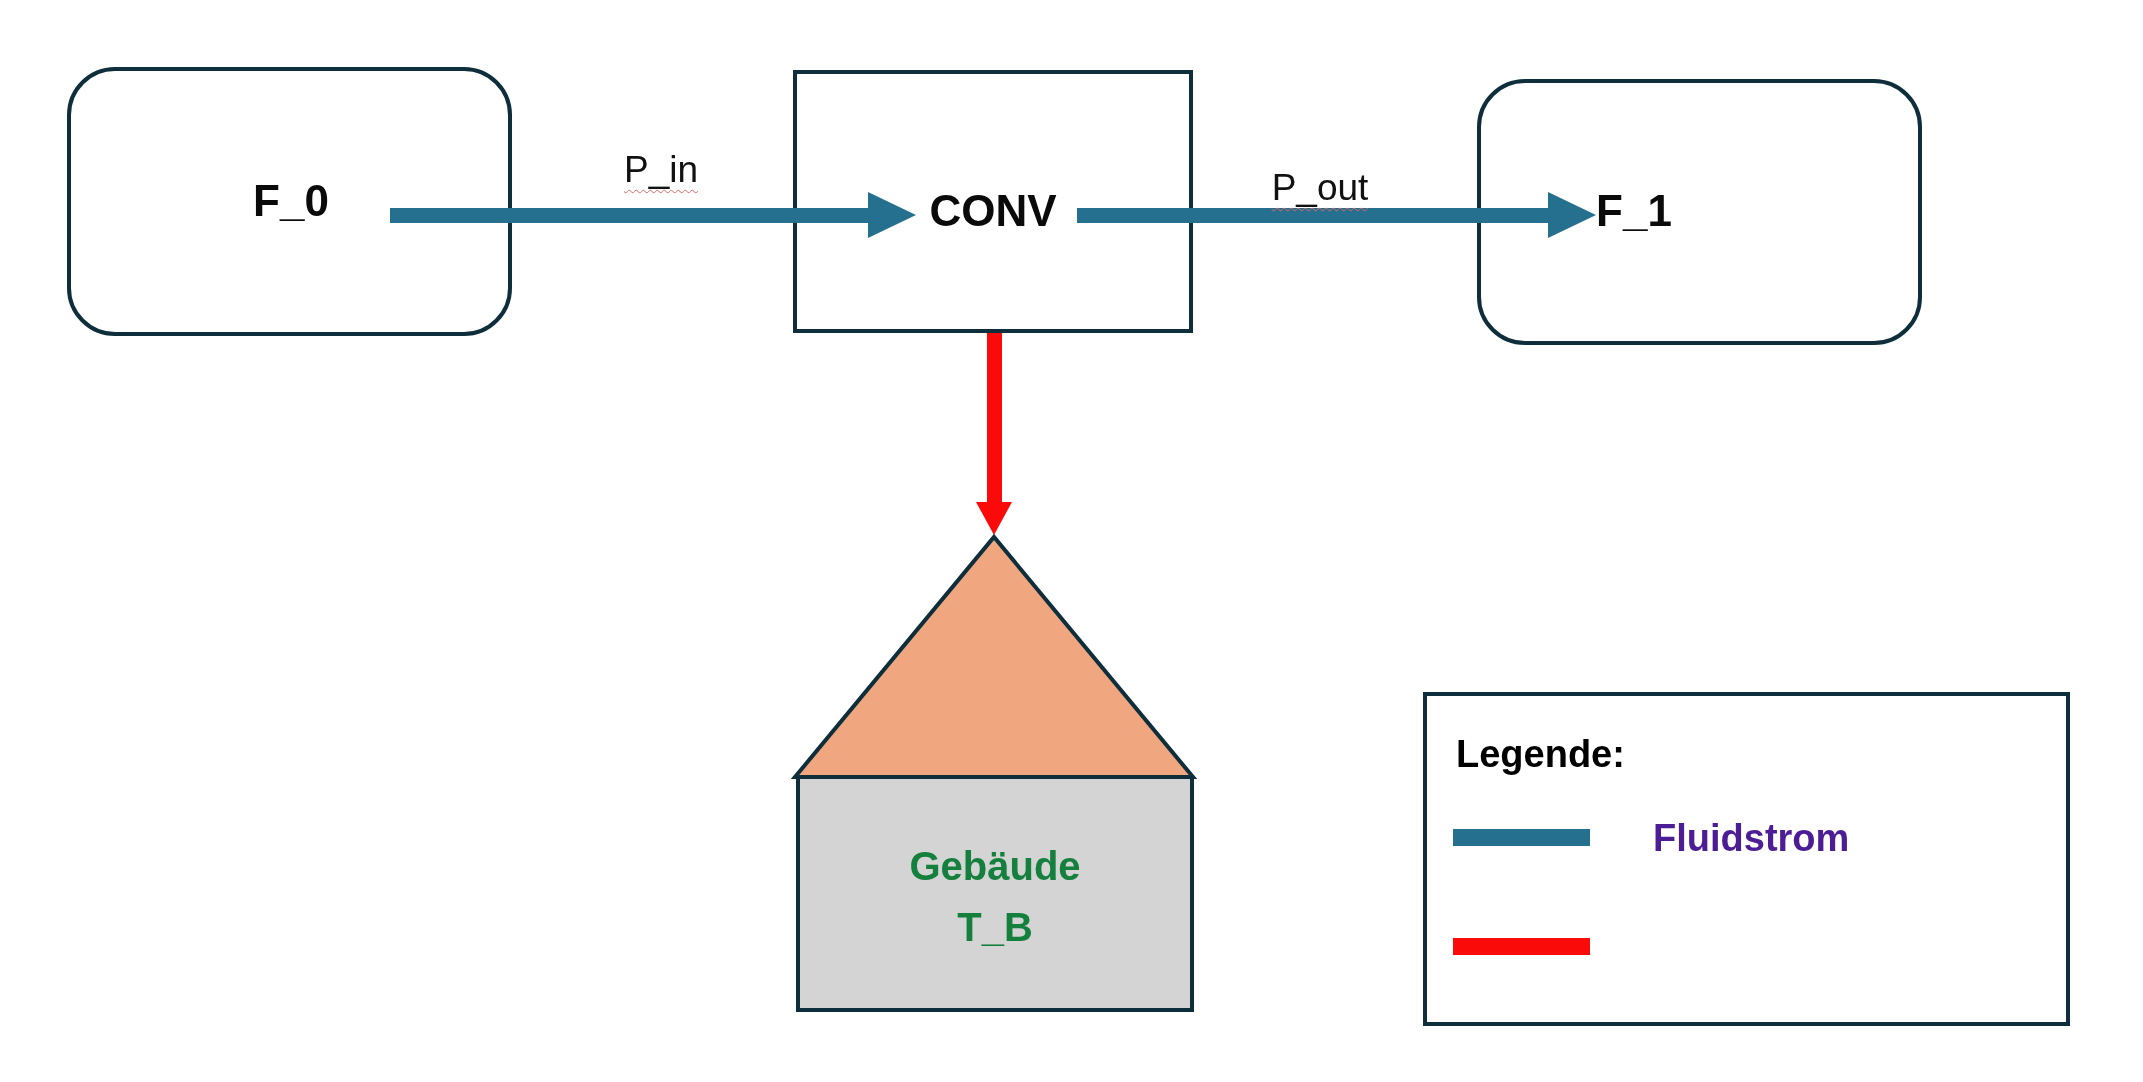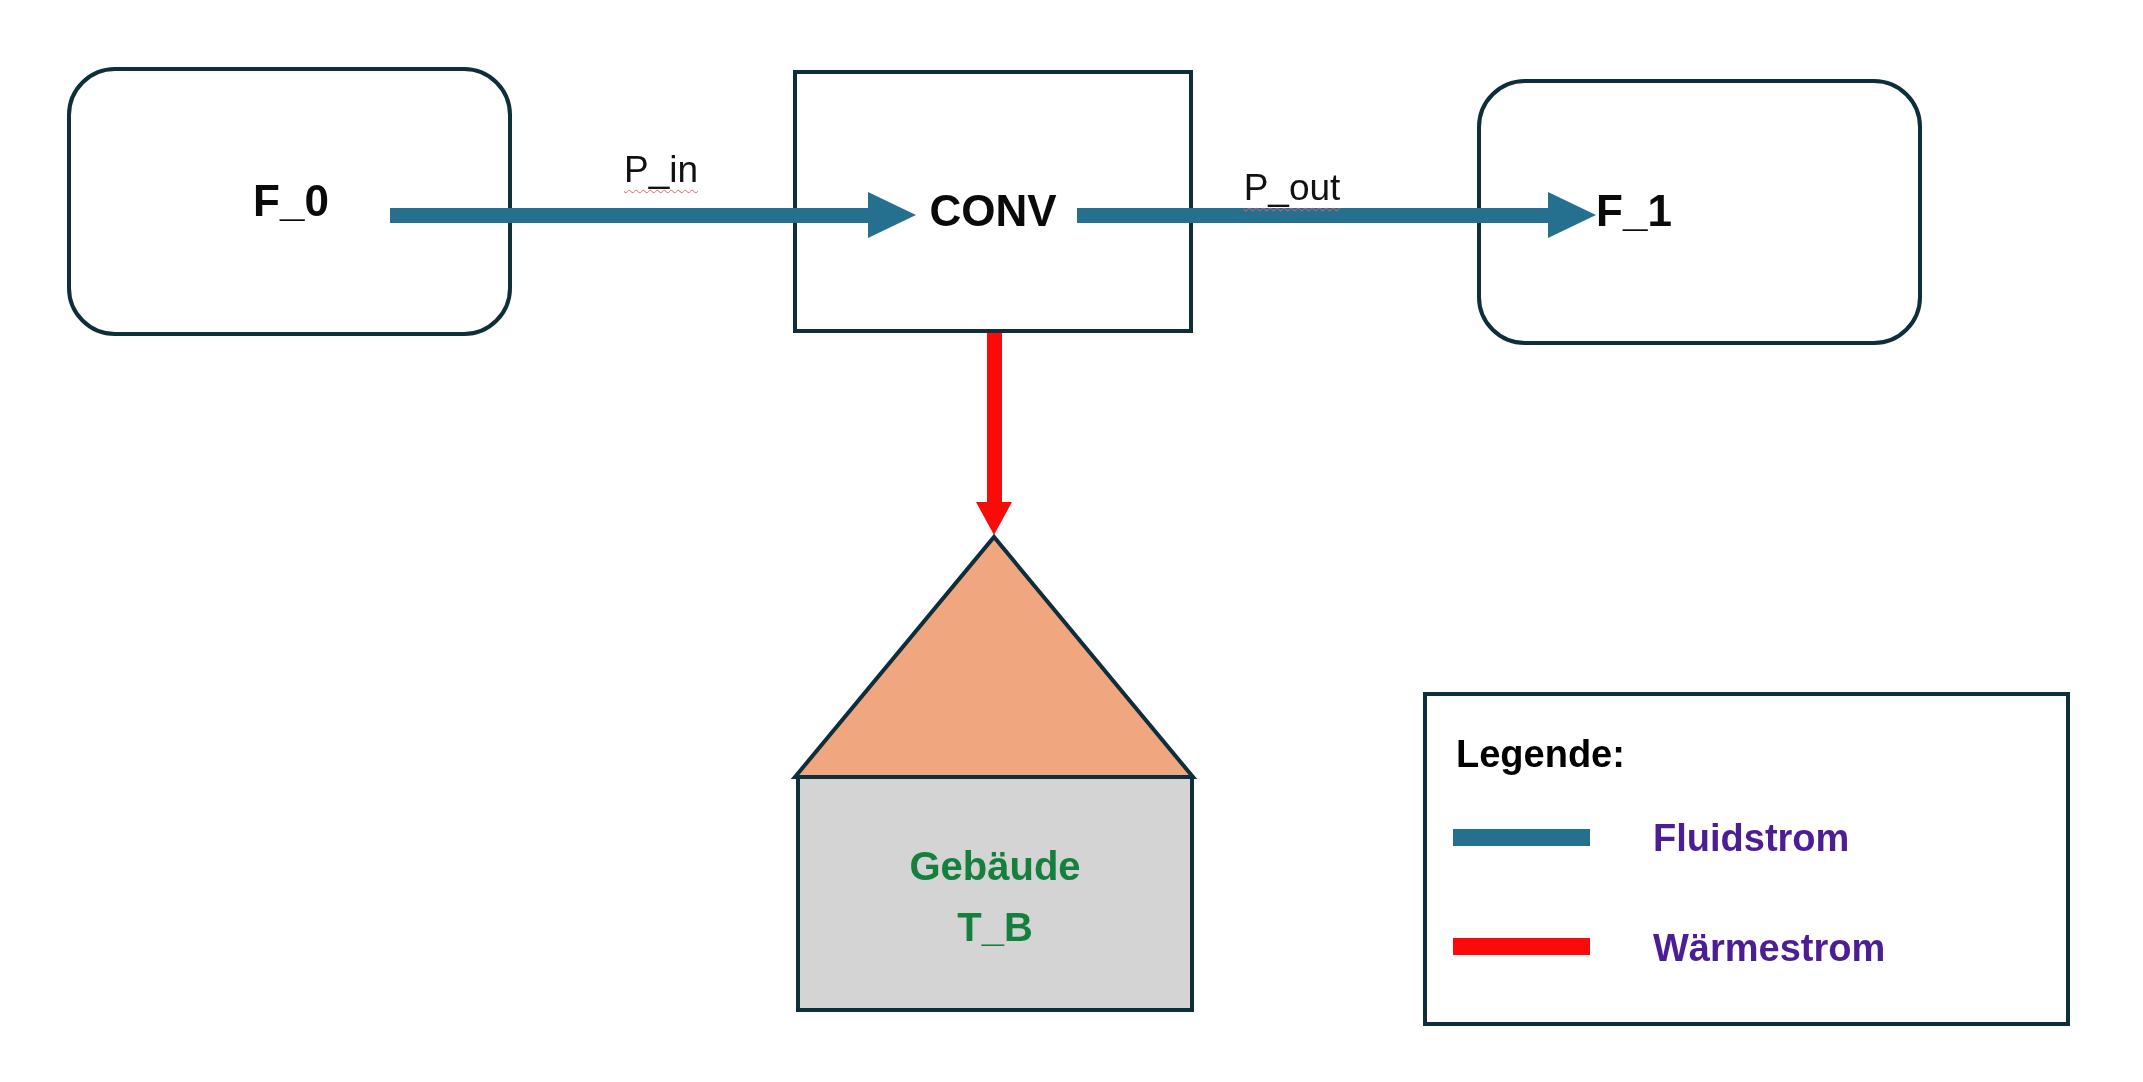--- a/index.html
+++ b/index.html
@@ -60,21 +60,21 @@
     color: #111111;
     white-space: nowrap;
     z-index: 3;
     text-decoration-line: underline;
     text-decoration-style: wavy;
     text-decoration-color: #e06666;
     text-decoration-thickness: 1px;
     text-underline-offset: 7px;
   }
   .lbl-pin  { left: 661px;  top: 170px; }
-  .lbl-pout { left: 1292px; top: 188px; }
+  .lbl-pout { left: 1320px; top: 188px; }
 
   
   .building-label {
     position: absolute;
     transform: translate(-50%, -50%);
     font-size: 40px;
     font-weight: bold;
     color: #15803d;
     white-space: nowrap;
     z-index: 3;
@@ -162,15 +162,14 @@
   <div class="building-label lbl-geb">Gebäude</div>
   <div class="building-label lbl-tb">T_B</div>
 
   <div class="legend"></div>
   <div class="legend-title">Legende:</div>
 
   <div class="legend-swatch swatch-fluid"></div>
   <div class="legend-item-label item-fluid">Fluidstrom</div>
 
   <div class="legend-swatch swatch-heat"></div>
-  <div class="legend-item-label item-heat">Wärmestrom</div>
 
 </div>
 
 </body></html>

